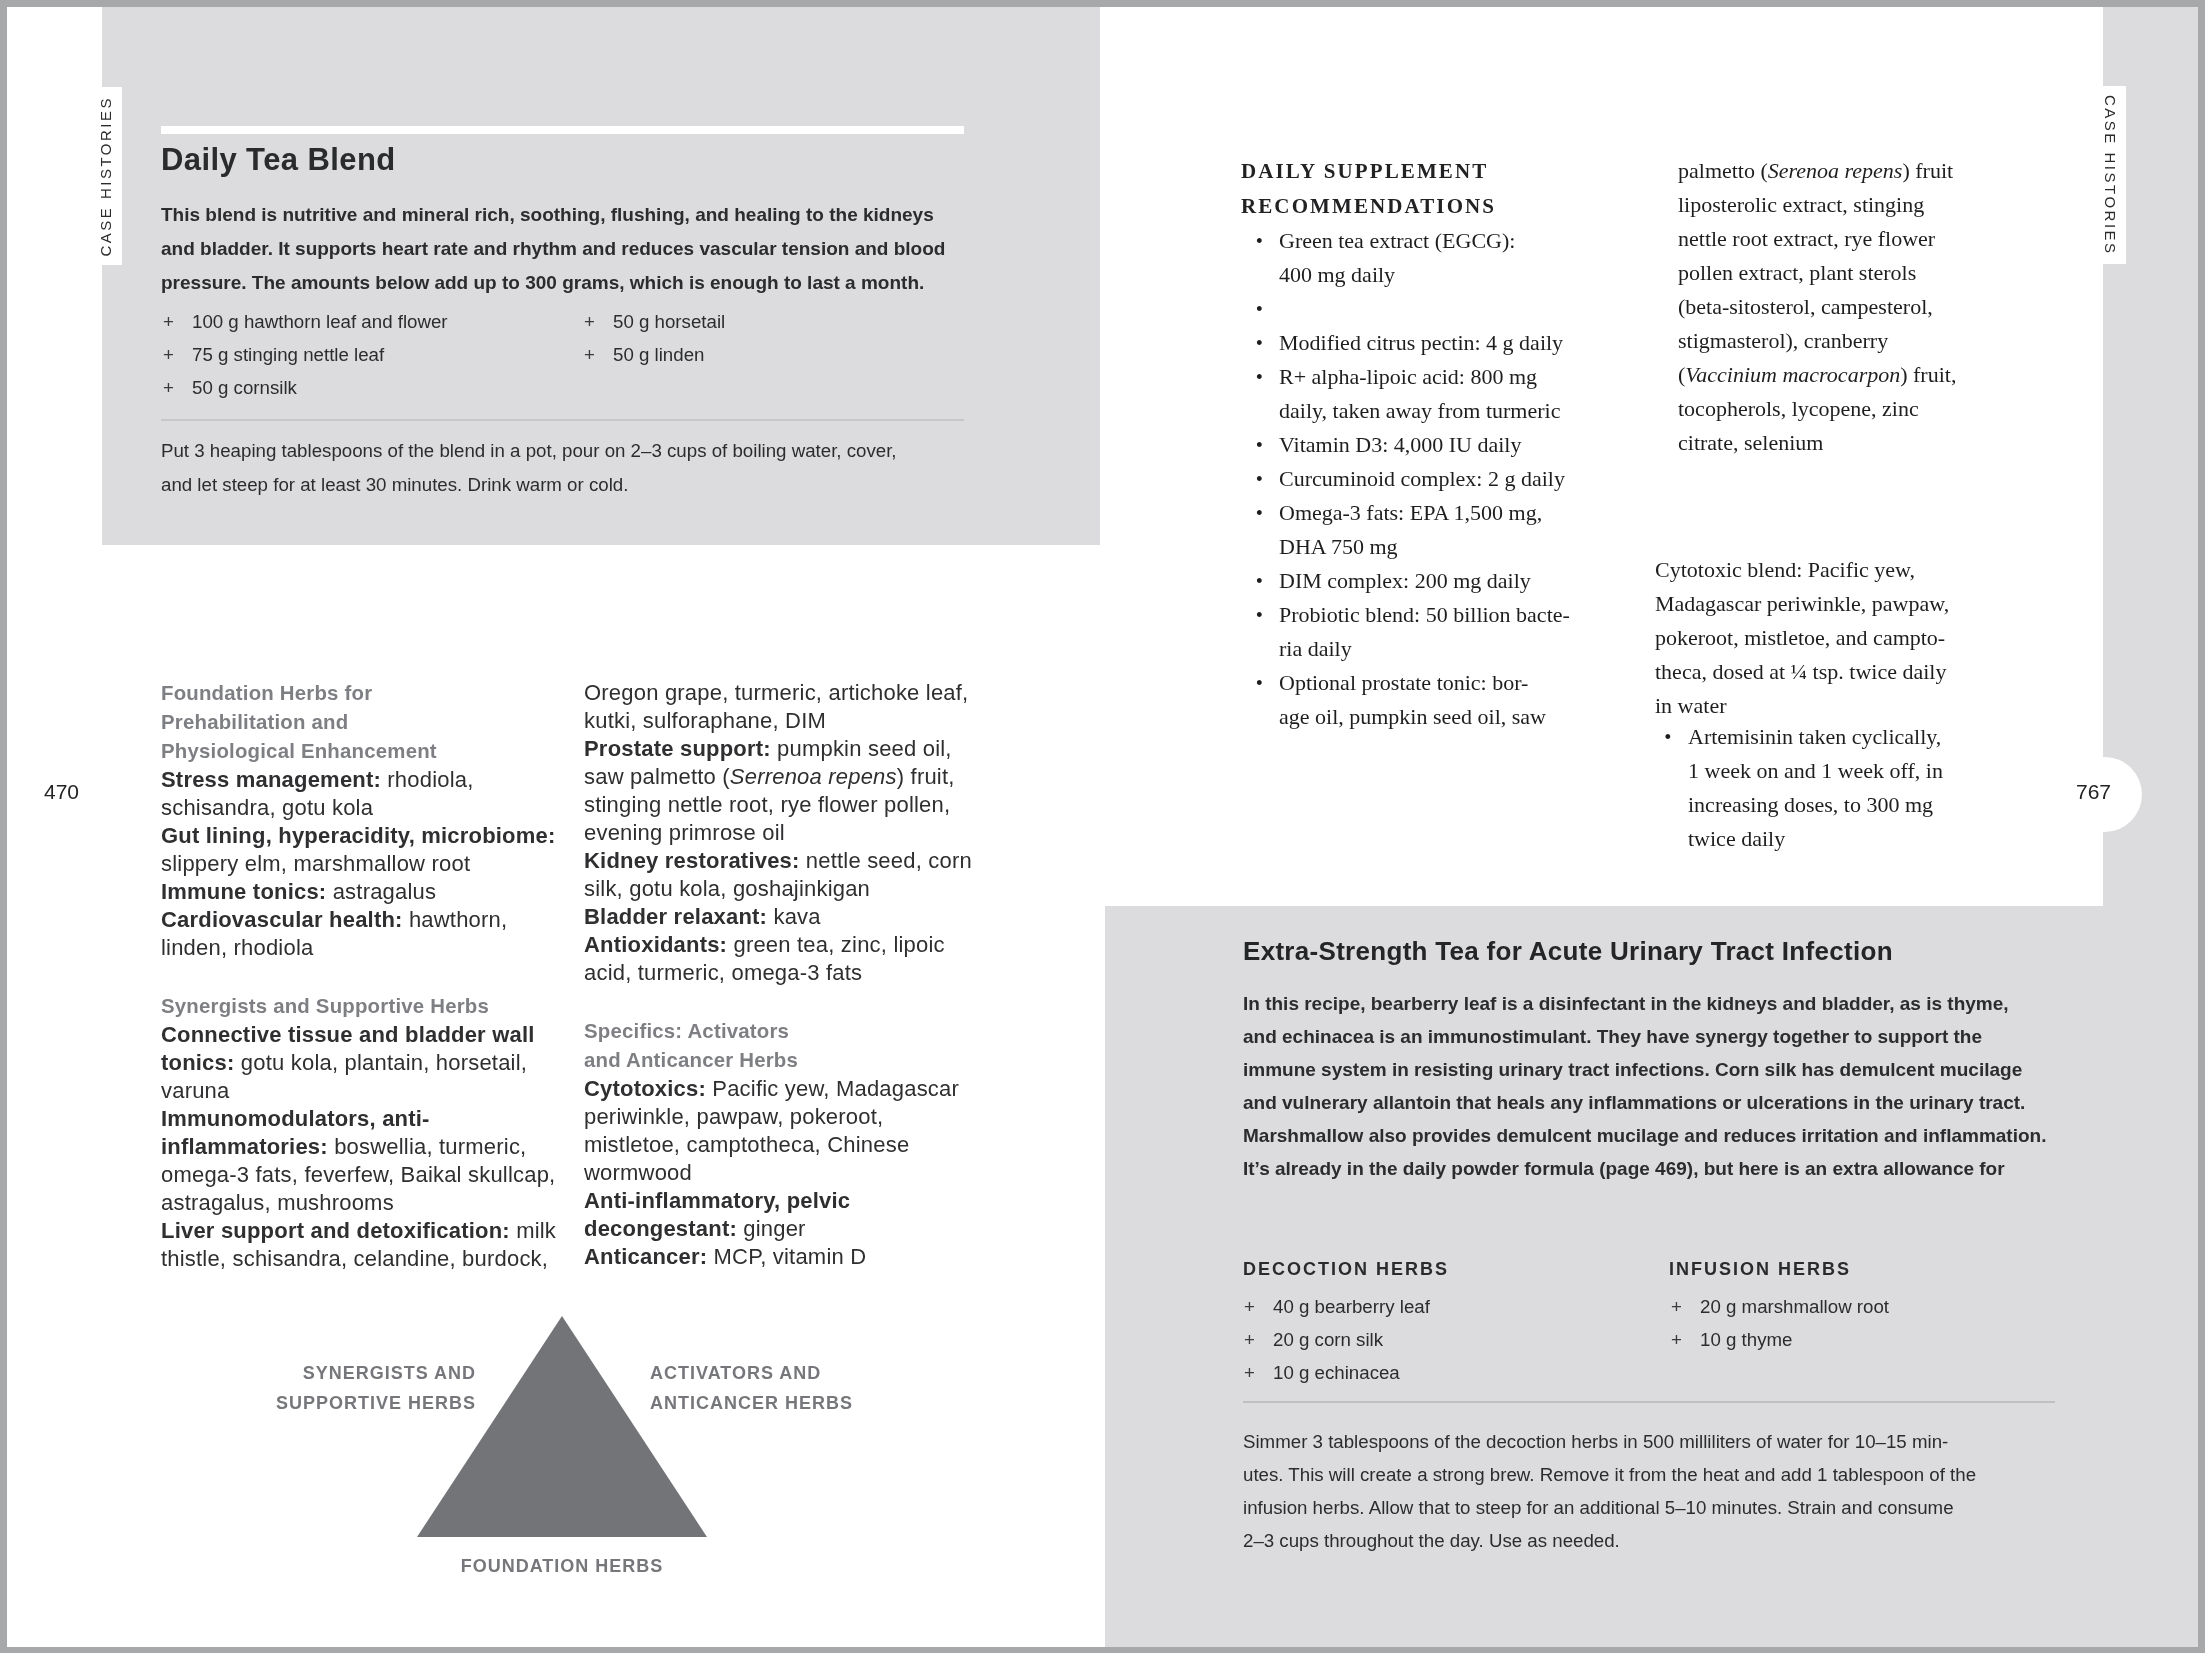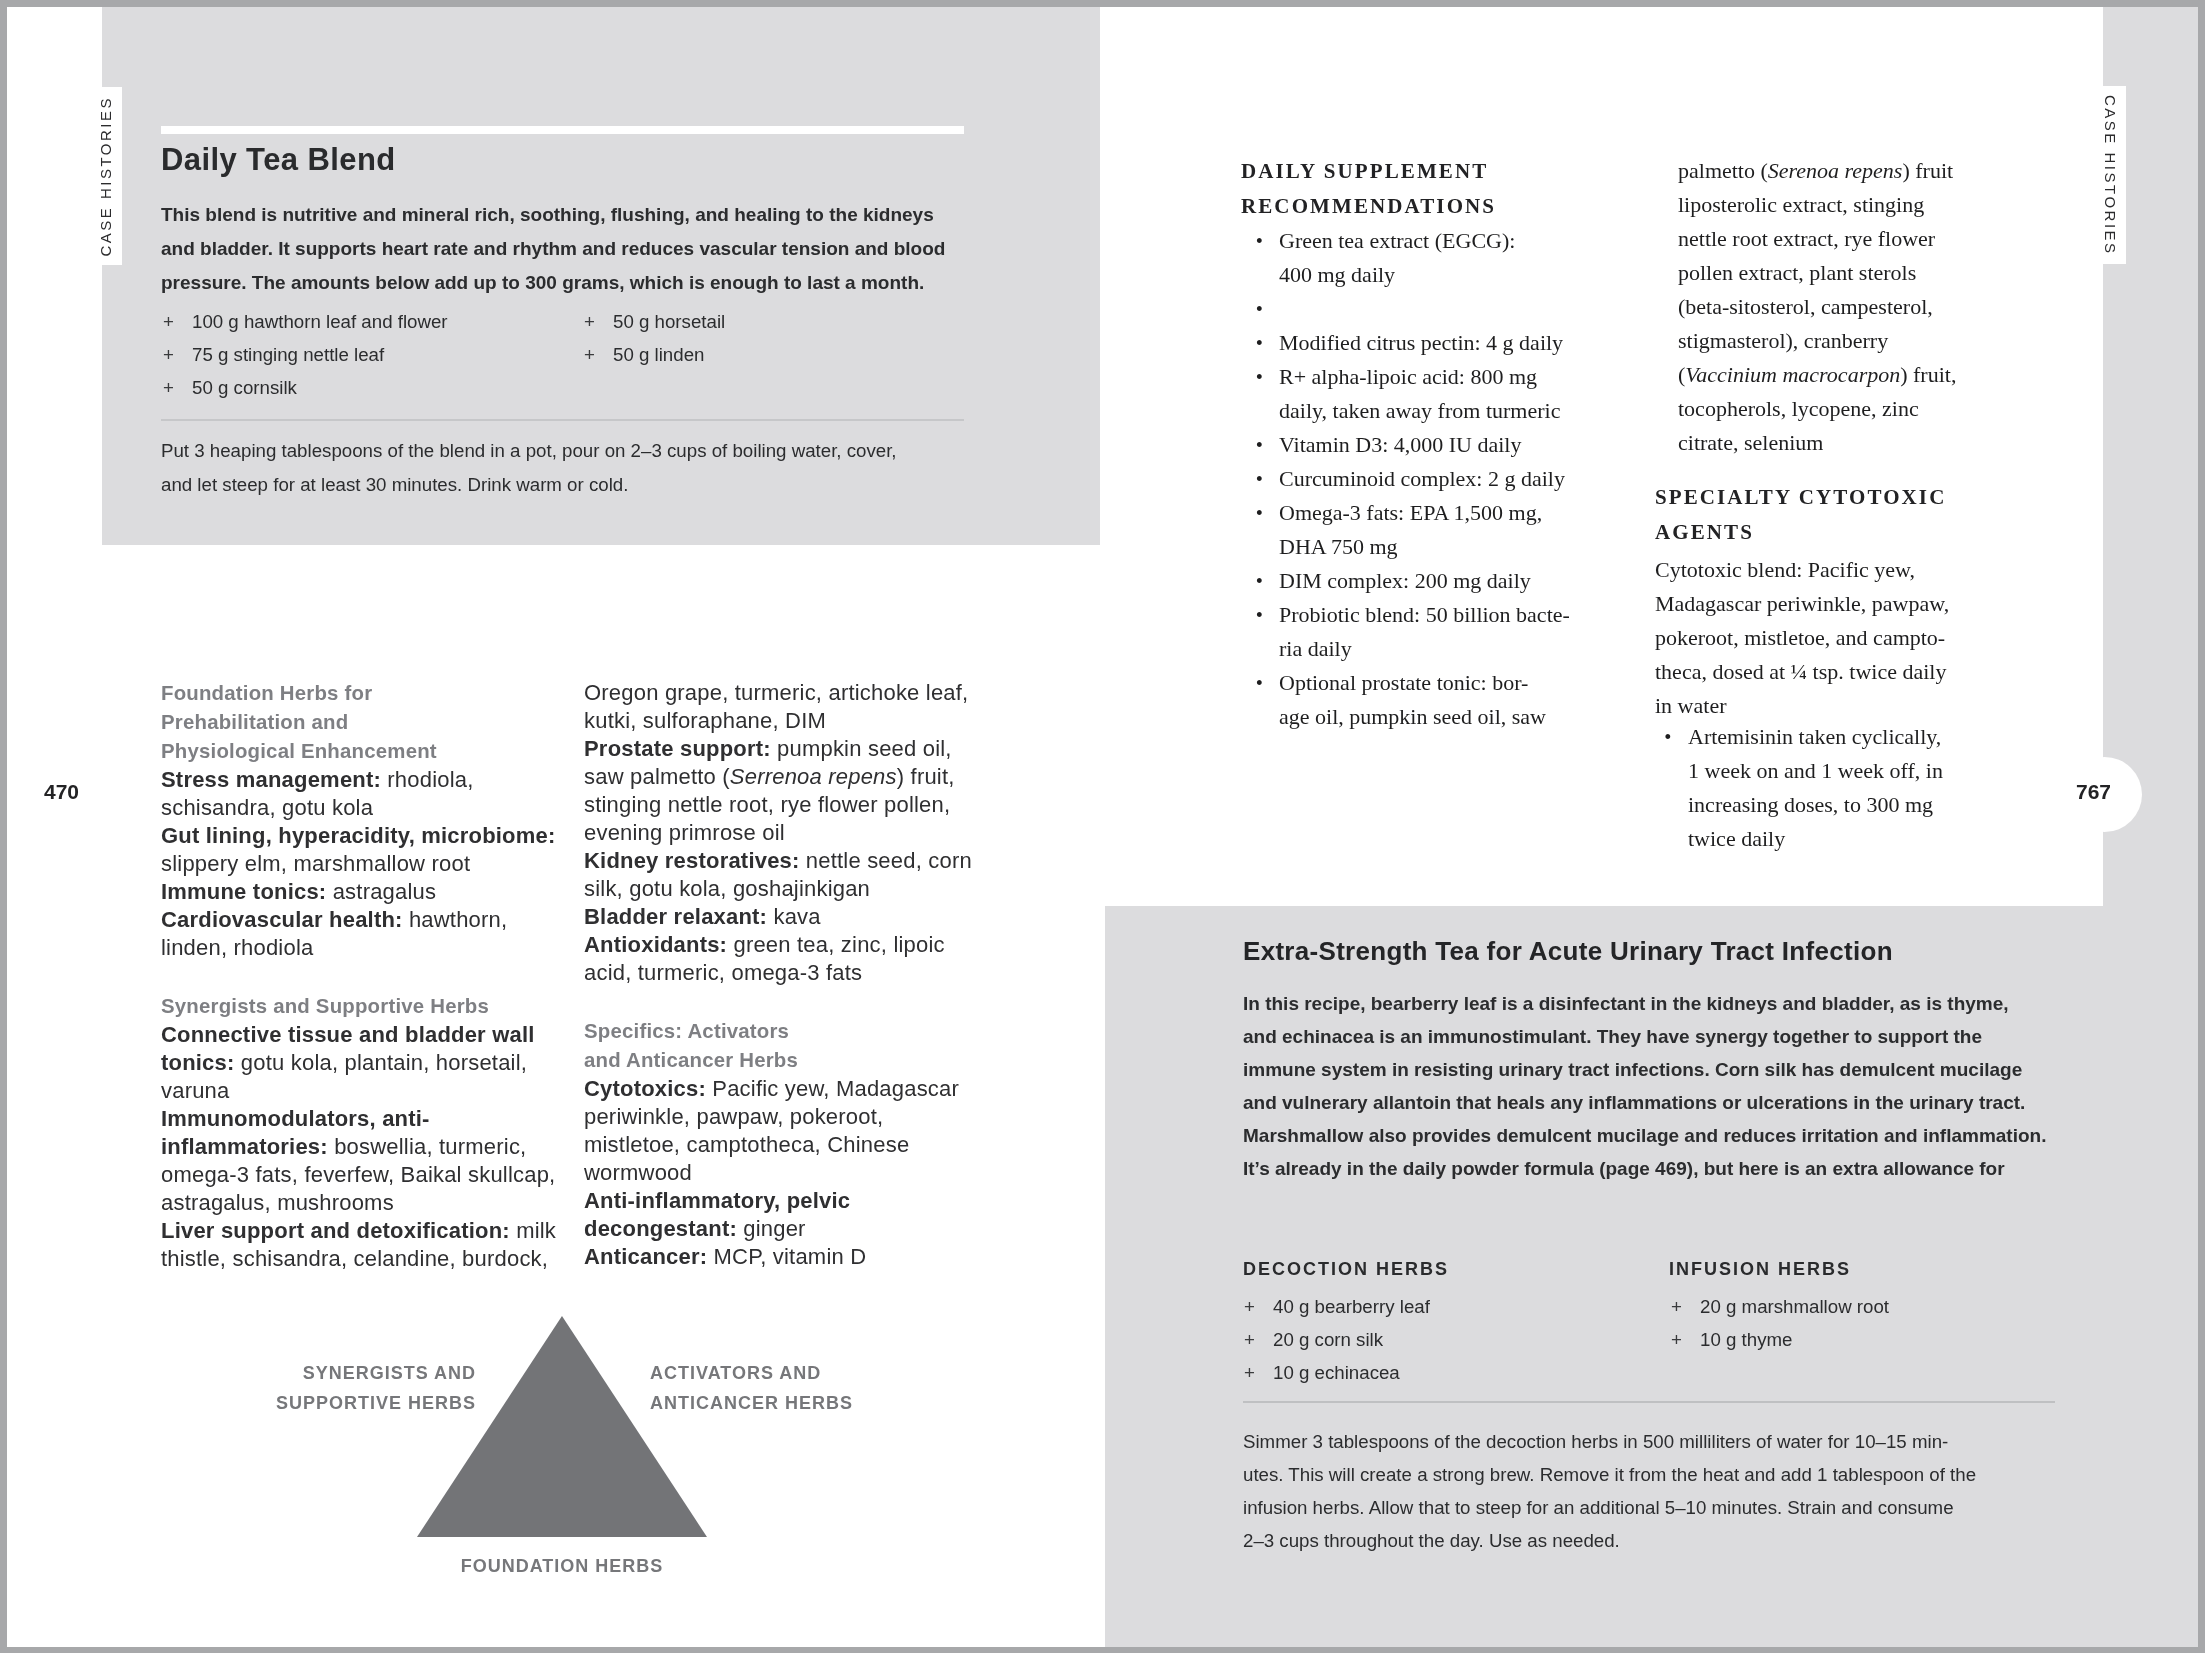--- a/index.html
+++ b/index.html
@@ -21,21 +21,21 @@
   .tea-intro .tl{font-size:19px;line-height:34px;font-weight:bold;color:#2b2c2e;}
   .plus-list .it{display:flex;line-height:33px;font-size:18.7px;color:#2b2c2e;}
   .plus-list .mk{width:29px;flex:0 0 29px;color:#3a3b3d;}
   .tea-instr .tl{font-size:18.7px;line-height:34px;color:#2b2c2e;}
   .hrule{background:#c6c7c9;}
   
   .tab{background:#ffffff;display:flex;align-items:center;justify-content:center;}
   .tab span{font-size:15px;letter-spacing:2.5px;color:#2b2b2d;white-space:nowrap;}
   .tab-left span{writing-mode:vertical-rl;transform:rotate(180deg);}
   .tab-right span{writing-mode:vertical-rl;}
-  .pagenum{font-size:21px;font-weight:700;color:#232325;}
+  .pagenum{font-size:21px;font-weight:400;color:#232325;}
   
   .proto-head{text-align:center;font-size:26px;font-weight:bold;color:#5a5b5e;letter-spacing:1px;}
   .proto-head .tl{line-height:32px;}
   .pcol .tl{font-size:22px;line-height:28px;color:#2f2f31;letter-spacing:0.2px;}
   .blk + .blk{margin-top:30px;}
   .blk-h div{font-size:20.4px;line-height:29px;font-weight:bold;color:#7e7f83;letter-spacing:0.2px;}
   
   .tri{width:0;height:0;border-left:145px solid transparent;border-right:145px solid transparent;}
   .tri-label{font-size:18px;font-weight:bold;letter-spacing:1px;color:#76777a;}
   .tri-label .tl{line-height:30px;}
@@ -260,24 +260,20 @@
       <div class="tl"><span>palmetto (</span><span class="i">Serenoa repens</span><span>) fruit</span></div>
       <div class="tl">liposterolic extract, stinging</div>
       <div class="tl">nettle root extract, rye flower</div>
       <div class="tl">pollen extract, plant sterols</div>
       <div class="tl">(beta-sitosterol, campesterol,</div>
       <div class="tl">stigmasterol), cranberry</div>
       <div class="tl"><span>(</span><span class="i">Vaccinium macrocarpon</span><span>) fruit,</span></div>
       <div class="tl">tocopherols, lycopene, zinc</div>
       <div class="tl">citrate, selenium</div>
     </div>
-  <div class="abs serif ser-head" style="left:1655px;top:480px;">
-      <div class="tl">SPECIALTY CYTOTOXIC</div>
-      <div class="tl">AGENTS</div>
-    </div>
   <div class="abs serif ser-body" style="left:1655px;top:553px;">
       <div class="tl">Cytotoxic blend: Pacific yew,</div>
       <div class="tl">Madagascar periwinkle, pawpaw,</div>
       <div class="tl">pokeroot, mistletoe, and campto-</div>
       <div class="tl">theca, dosed at ¼ tsp. twice daily</div>
       <div class="tl">in water</div>
     </div>
   <div class="abs serif ser-items ser-bullet" style="left:1655px;top:720px;width:399px;">
       <div class="it">
         <span class="mk">•</span>

